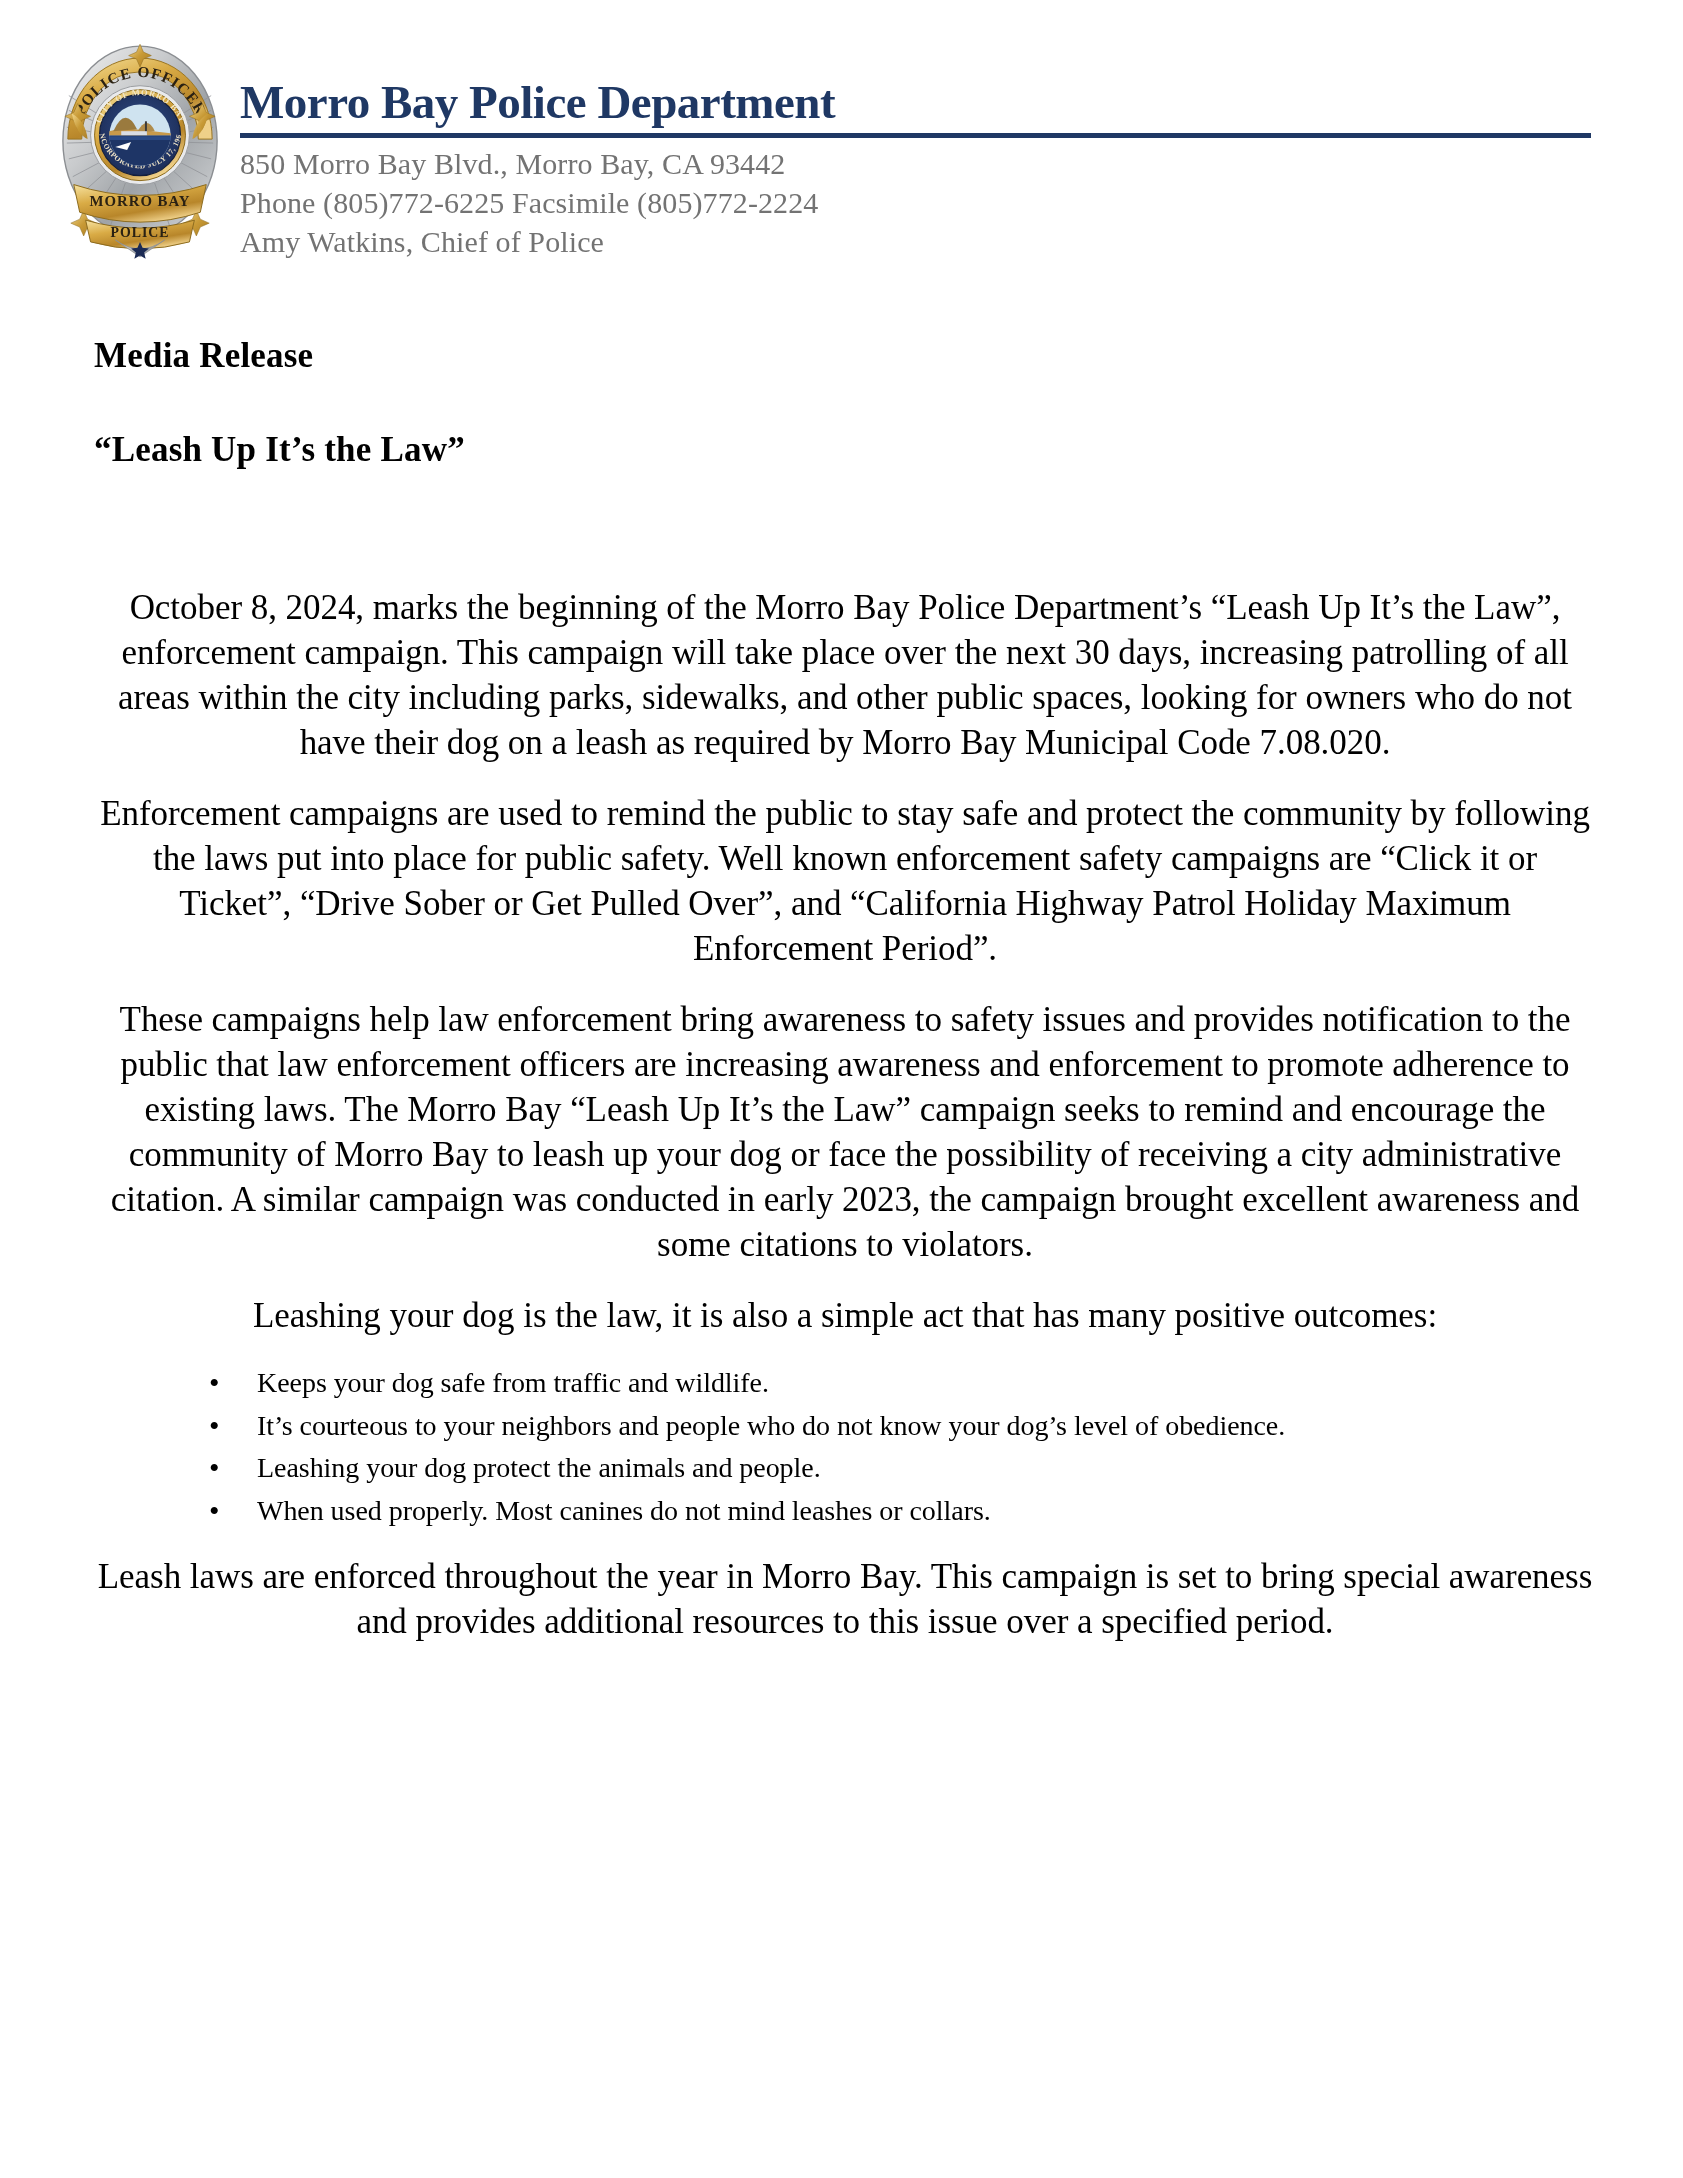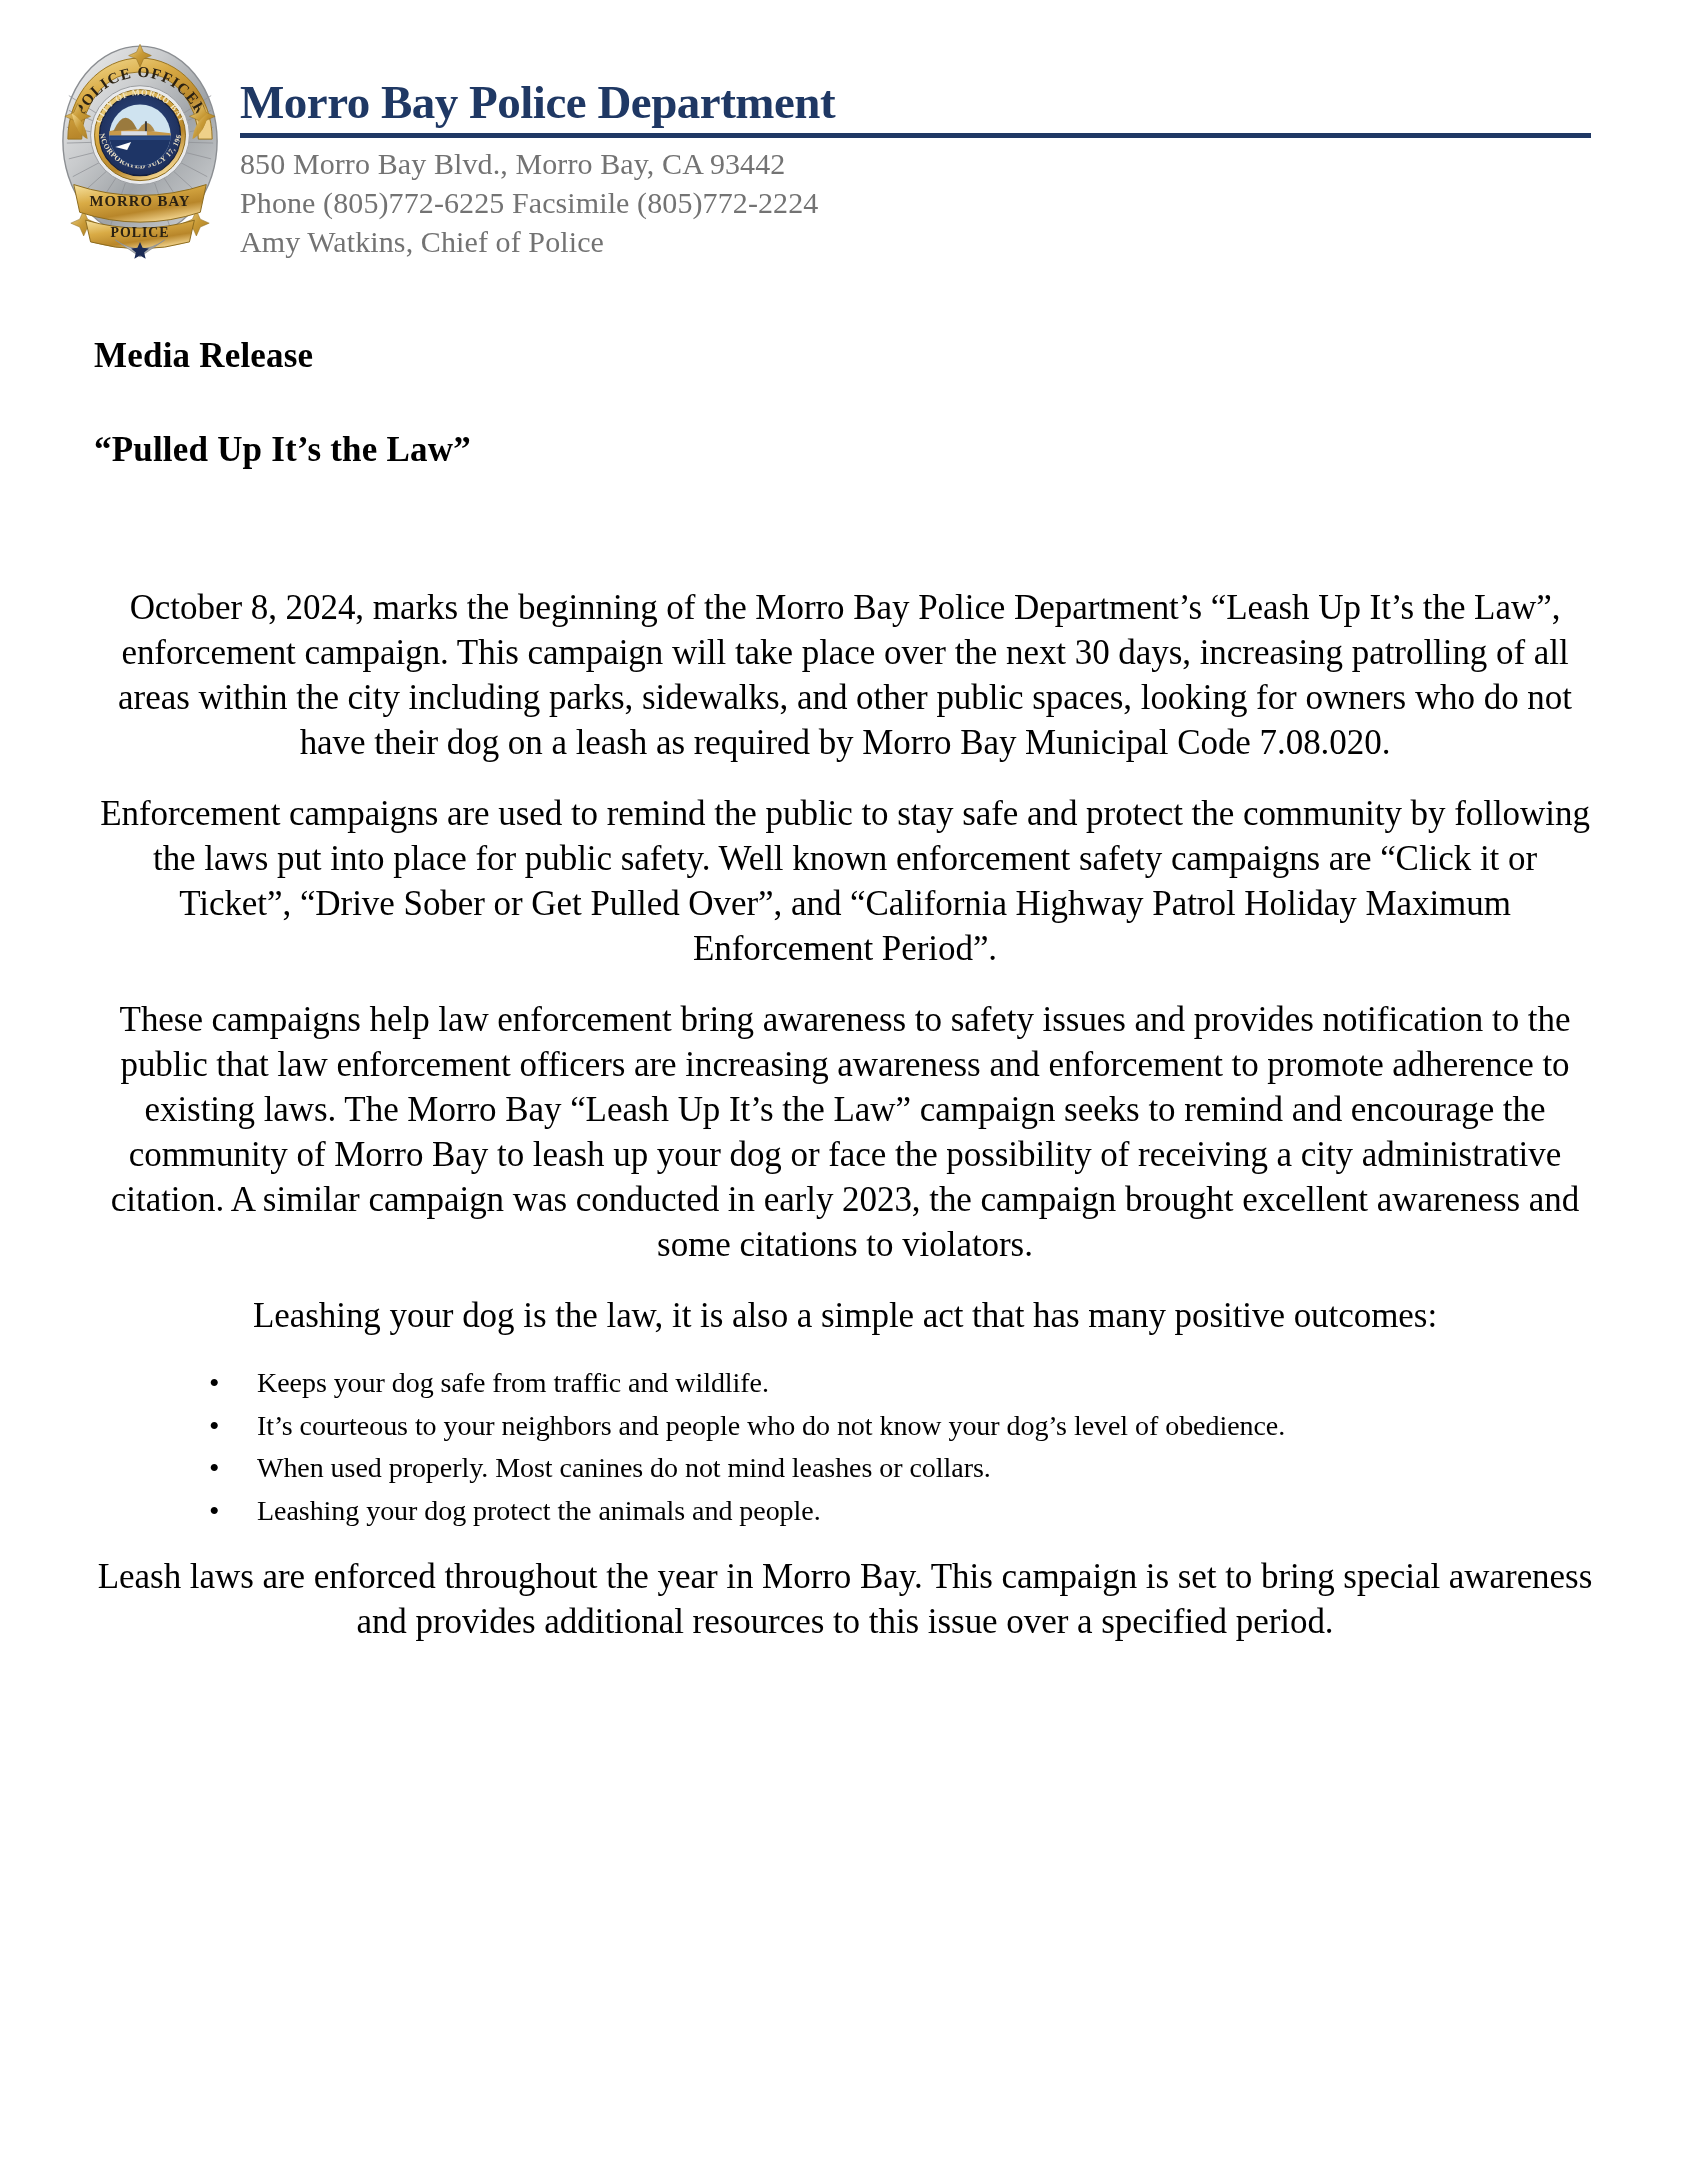--- a/index.html
+++ b/index.html
@@ -257,34 +257,34 @@
       <div class="addr-line">850 Morro Bay Blvd., Morro Bay, CA 93442</div>
       <div class="addr-line">Phone (805)772-6225 Facsimile (805)772-2224</div>
       <div class="addr-line">Amy Watkins, Chief of Police</div>
     </div>
   </div>
 
   <div class="content">
 
     <div class="titles">
       <div class="doc-title">Media Release</div>
-      <div class="doc-subtitle">“Pulled Up It’s the Law”</div>
+      <div class="doc-subtitle">“Leash Up It’s the Law”</div>
     </div>
 
     <div class="body-block">
       <p class="para">October 8, 2024, marks the beginning of the Morro Bay Police Department’s “Leash Up It’s the Law”, enforcement campaign. This campaign will take place over the next 30 days, increasing patrolling of all areas within the city including parks, sidewalks, and other public spaces, looking for owners who do not have their dog on a leash as required by Morro Bay Municipal Code 7.08.020.</p>
       <p class="para">Enforcement campaigns are used to remind the public to stay safe and protect the community by following the laws put into place for public safety. Well known enforcement safety campaigns are “Click it or Ticket”, “Drive Sober or Get Pulled Over”, and “California Highway Patrol Holiday Maximum Enforcement Period”.</p>
       <p class="para">These campaigns help law enforcement bring awareness to safety issues and provides notification to the public that law enforcement officers are increasing awareness and enforcement to promote adherence to existing laws. The Morro Bay “Leash Up It’s the Law” campaign seeks to remind and encourage the community of Morro Bay to leash up your dog or face the possibility of receiving a city administrative citation. A similar campaign was conducted in early 2023, the campaign brought excellent awareness and some citations to violators.</p>
       <p class="para">Leashing your dog is the law, it is also a simple act that has many positive outcomes:</p>
 
       <ul class="bullets">
         <li>Keeps your dog safe from traffic and wildlife.</li>
         <li>It’s courteous to your neighbors and people who do not know your dog’s level of obedience.</li>
+        <li>Leashing your dog protect the animals and people.</li>
         <li>When used properly. Most canines do not mind leashes or collars.</li>
-        <li>Leashing your dog protect the animals and people.</li>
       </ul>
 
       <p class="para para-tail">Leash laws are enforced throughout the year in Morro Bay. This campaign is set to bring special awareness and provides additional resources to this issue over a specified period.</p>
     </div>
 
   </div>
 </div>
 
 
 </body></html>

